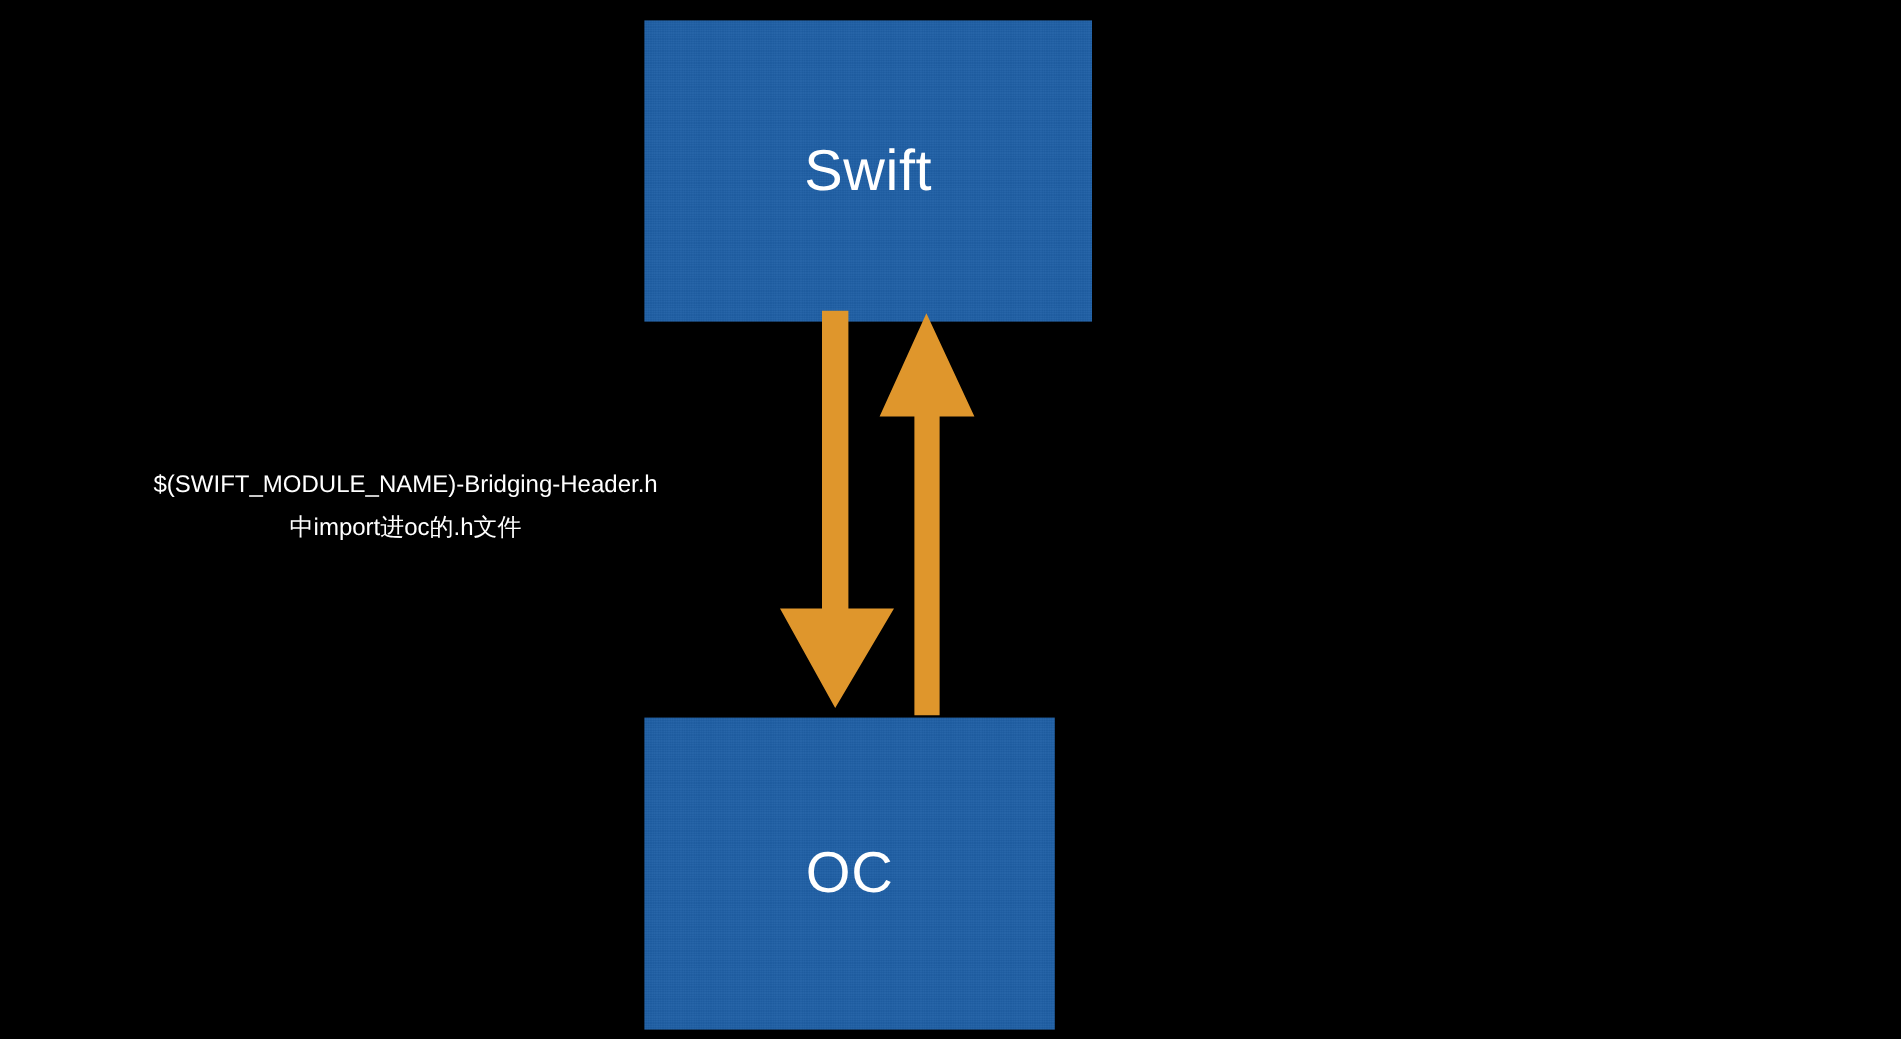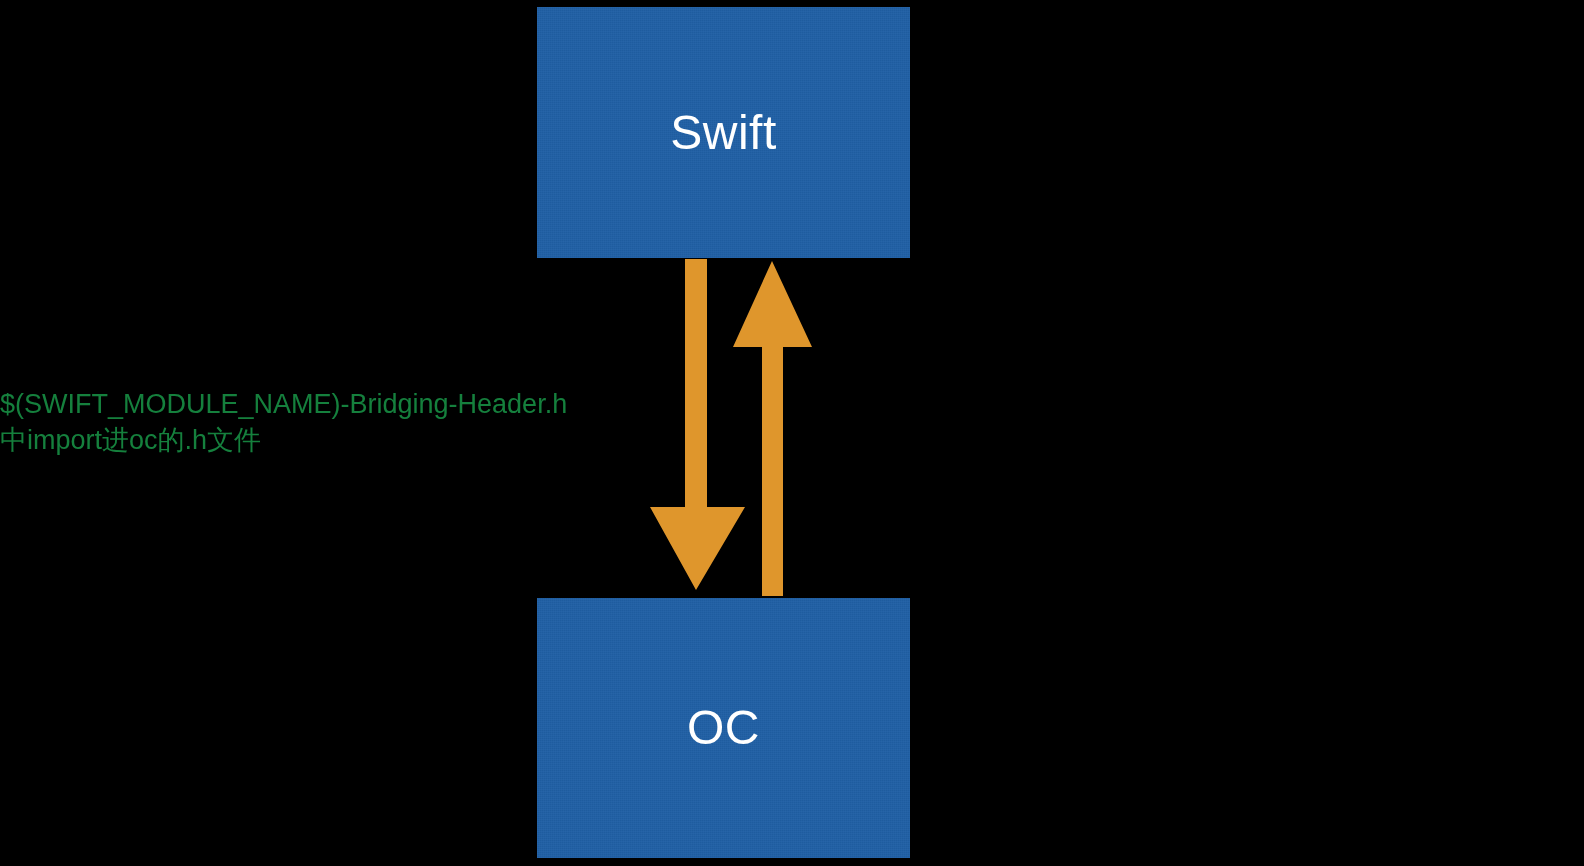--- a/index.html
+++ b/index.html
@@ -38,39 +38,40 @@
     position: relative;
     z-index: 2;
     color: #ffffff;
     font-size: 48px;
     font-weight: 400;
     line-height: 1;
     letter-spacing: 0.5px;
     white-space: nowrap;
   }
 
-  #swift-box { left: 537px; top: 7px;   width: 373px; height: 251px; }
-  #oc-box    { left: 537px; top: 598px; width: 373px; height: 260px; }
+  #swift-box { left: 537px; top: 17px;   width: 373px; height: 251px; }
+  #oc-box    { left: 537px; top: 598px; width: 342px; height: 260px; }
 
   
   #arrows {
     position: absolute;
     left: 0;
     top: 0;
     width: 1584px;
     height: 866px;
     pointer-events: none;
   }
 
   
   .annotation {
     position: absolute;
-    color: #15803d;
-    font-size: 27px;
+    color: #ffffff;
+    font-size: 20px;
     line-height: 36px;
+    text-align: center;
     white-space: nowrap;
   }
   #annotation-left  { left: 0px;   top: 386px; width: 676px; }
   #annotation-right { left: 784px; top: 386px; width: 800px; }
   .annotation .line { display: block; }
 </style>
 </head>
 <body>
 
 <div id="canvas">

